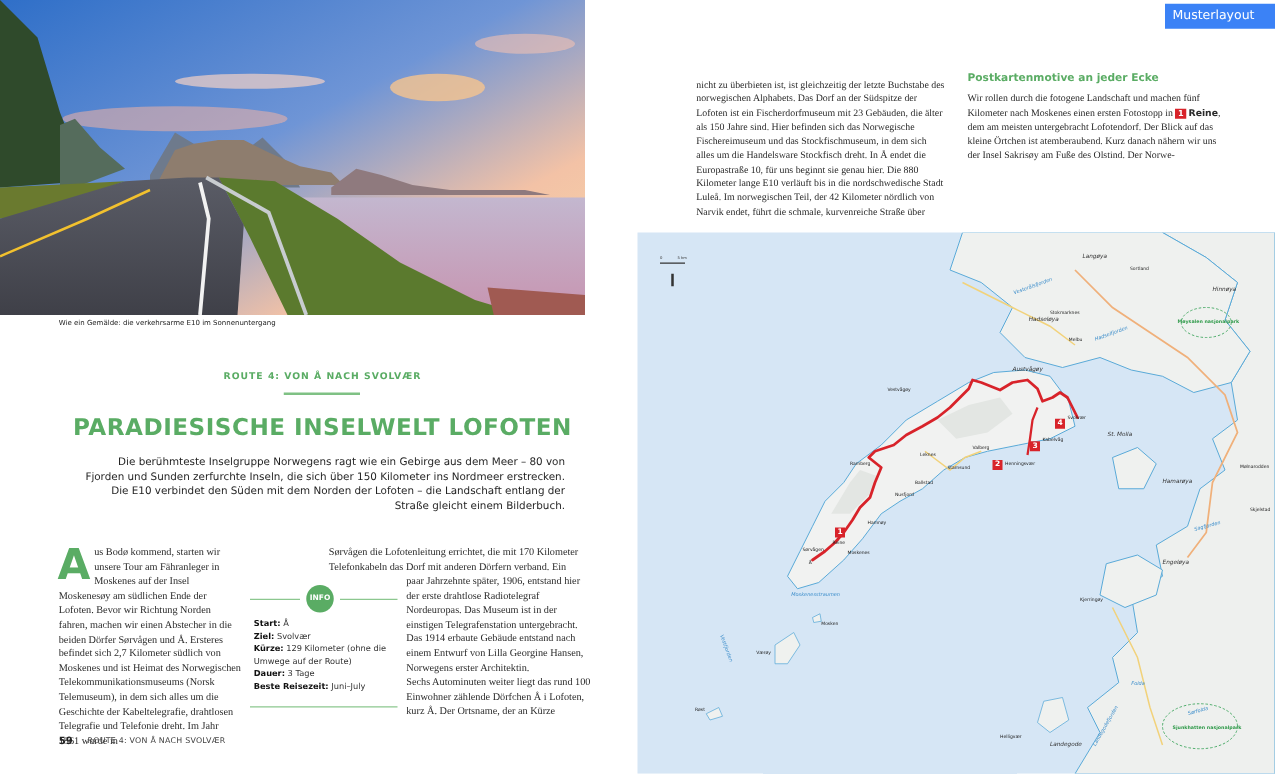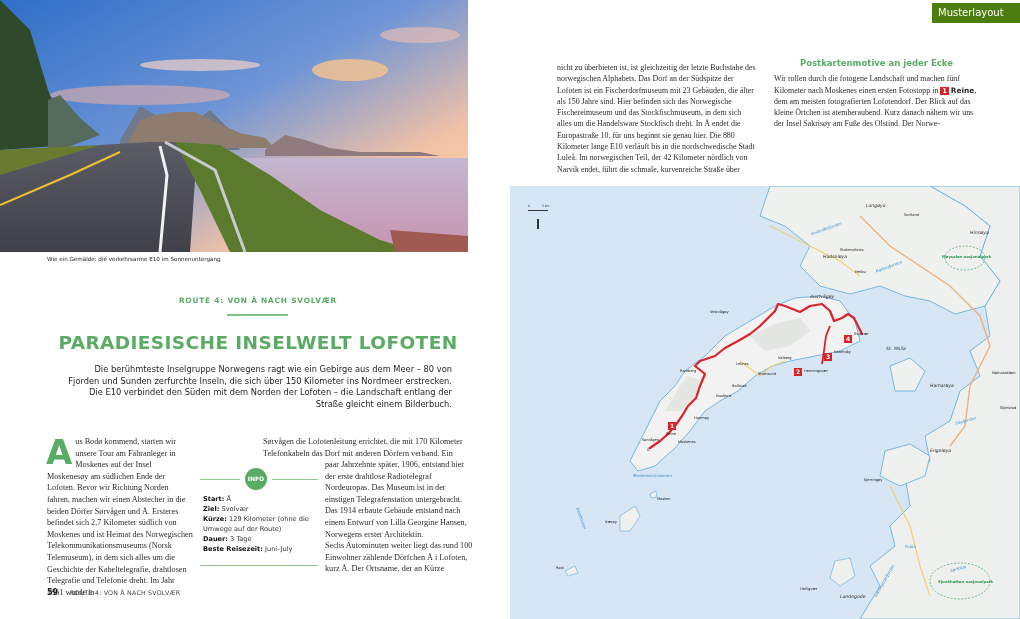--- a/index.html
+++ b/index.html
@@ -32,26 +32,26 @@
   .info-rule-l { position: absolute; left: 0; top: 11px; width: 40px; height: 1.3px; background: #8cc78f; }
   .info-rule-r { position: absolute; left: 72px; top: 11px; width: 46px; height: 1.3px; background: #8cc78f; }
   .info-list { position: absolute; left: 3px; top: 26px; width: 115px; font-family: "DejaVu Sans", sans-serif; font-size: 6.6px; line-height: 10px; color: #333; }
   .info-list b { color: #111; text-align: center; }
   .info-rule-b { position: absolute; left: 0; top: 97px; width: 118px; height: 1.3px; background: #8cc78f; }
 
   .footer-num { position: absolute; left: 47px; top: 588px; font-family: "DejaVu Sans", sans-serif; font-size: 8px; font-weight: bold; color: #222; }
   .footer-route { position: absolute; left: 70px; top: 589px; font-family: "DejaVu Sans", sans-serif; font-size: 6.3px; letter-spacing: 0.2px; color: #444; }
 
   
-  .tag { position: absolute; left: 932px; top: 3px; width: 88px; height: 20px; background: #4d7c0f; color: #fff;
+  .tag { position: absolute; left: 932px; top: 3px; width: 88px; height: 20px; background: #3b82f6; color: #fff;
     font-family: "DejaVu Sans", sans-serif; font-size: 10px; line-height: 20px; padding-left: 6px; }
   .rcol { position: absolute; top: 50px; font-size: 7.9px; line-height: 11.3px; color: #2b2b2b; }
   .rcol1 { left: 557px; width: 200px; margin-top: 12px; }
   .rcol2 { left: 774px; width: 205px; }
-  .subhead { font-family: "DejaVu Sans", sans-serif; font-size: 8.5px; color: #5aac64; font-weight: bold; margin: 8px 0 4px; text-align: center; }
+  .subhead { font-family: "DejaVu Sans", sans-serif; font-size: 8.5px; color: #5aac64; font-weight: bold; margin: 8px 0 4px; }
   .stop-badge { display: inline-block; background: #d8232a; color: #fff; font-family: "DejaVu Sans", sans-serif; font-weight: bold; font-size: 6.5px; line-height: 8px; padding: 0 2px; }
   .stop-name { font-family: "DejaVu Sans", sans-serif; font-weight: bold; font-size: 7.4px; }
 
   .map { position: absolute; left: 510px; top: 186px; width: 510px; height: 433px; background: #d6e6f5; overflow: hidden; }
   .map svg { position: absolute; left: 0; top: 0; }
   .map-label { position: absolute; font-family: "DejaVu Sans", sans-serif; font-size: 3.6px; color: #222; white-space: nowrap; }
   .map-water { position: absolute; font-family: "DejaVu Sans", sans-serif; font-size: 4px; color: #3d8ecb; font-style: italic; white-space: nowrap; }
   .map-island { position: absolute; font-family: "DejaVu Sans", sans-serif; font-size: 4.6px; color: #333; font-style: italic; white-space: nowrap; }
   .map-park { position: absolute; font-family: "DejaVu Sans", sans-serif; font-size: 3.8px; color: #2f9a4a; font-weight: bold; white-space: nowrap; text-align: center; }
   .map-stop { position: absolute; width: 8px; height: 8px; background: #d8232a; color: #fff; font-family: "DejaVu Sans", sans-serif;
@@ -138,21 +138,21 @@
 <div class="footer-num">59</div>
 <div class="footer-route">ROUTE 4: VON Å NACH SVOLVÆR</div>
 
 <div class="tag">Musterlayout</div>
 
 <div class="rcol rcol1">
   <p>nicht zu überbieten ist, ist gleichzeitig der letzte Buchstabe des norwegischen Alphabets. Das Dorf an der Südspitze der Lofoten ist ein Fischerdorfmuseum mit 23 Gebäuden, die älter als 150 Jahre sind. Hier befinden sich das Norwegische Fischereimuseum und das Stockfischmuseum, in dem sich alles um die Handelsware Stockfisch dreht. In Å endet die Europastraße 10, für uns beginnt sie genau hier. Die 880 Kilometer lange E10 verläuft bis in die nordschwedische Stadt Luleå. Im norwegischen Teil, der 42 Kilometer nördlich von Narvik endet, führt die schmale, kurvenreiche Straße über</p>
 </div>
 <div class="rcol rcol2">
   <div class="subhead">Postkartenmotive an jeder Ecke</div>
-  <p><span>Wir rollen durch die fotogene Landschaft und machen fünf Kilometer nach Moskenes einen ersten Fotostopp in</span> <span class="stop-badge">1</span> <span class="stop-name">Reine</span><span>, dem am meisten fotografierten Lofotendorf. Der Blick auf das kleine Örtchen ist atemberaubend. Kurz danach nähern wir uns der Insel Sakrisøy am Fuße des Olstind. Der Norwe-</span></p>
+  <p><span>Wir rollen durch die fotogene Landschaft und machen fünf Kilometer nach Moskenes einen ersten Fotostopp in</span> <span class="stop-badge">1</span> <span class="stop-name">Reine</span><span>, dem am meisten untergebracht Lofotendorf. Der Blick auf das kleine Örtchen ist atemberaubend. Kurz danach nähern wir uns der Insel Sakrisøy am Fuße des Olstind. Der Norwe-</span></p>
 </div>
 
 <div class="map">
   <svg width="510" height="433" viewBox="0 0 510 433">
 
     <path d="M420 0 L510 0 L510 433 L350 433 L370 400 L360 380 L385 360 L380 340 L400 320 L395 290 L420 275 L415 250 L440 235 L450 205 L470 190 L460 165 L480 150 L475 120 L490 95 L470 70 L480 40 L455 20Z" fill="#eef0ee" stroke="#5aaad8" stroke-width="0.8"></path>
 
     <path d="M260 0 L420 0 L455 20 L480 40 L470 70 L490 95 L475 120 L445 128 L420 115 L395 110 L370 100 L340 108 L310 100 L290 80 L300 60 L275 40 L250 30Z" fill="#eff1ef" stroke="#5aaad8" stroke-width="0.8"></path>
 
     <path d="M120 275 L130 255 L140 235 L150 215 L165 200 L175 185 L195 170 L215 150 L240 135 L265 120 L285 112 L310 110 L330 115 L345 135 L350 155 L330 165 L305 170 L280 175 L262 180 L245 190 L228 205 L210 215 L195 225 L180 245 L165 262 L145 280 L128 285Z" fill="#f1f2f1" stroke="#5aaad8" stroke-width="0.8"></path>

